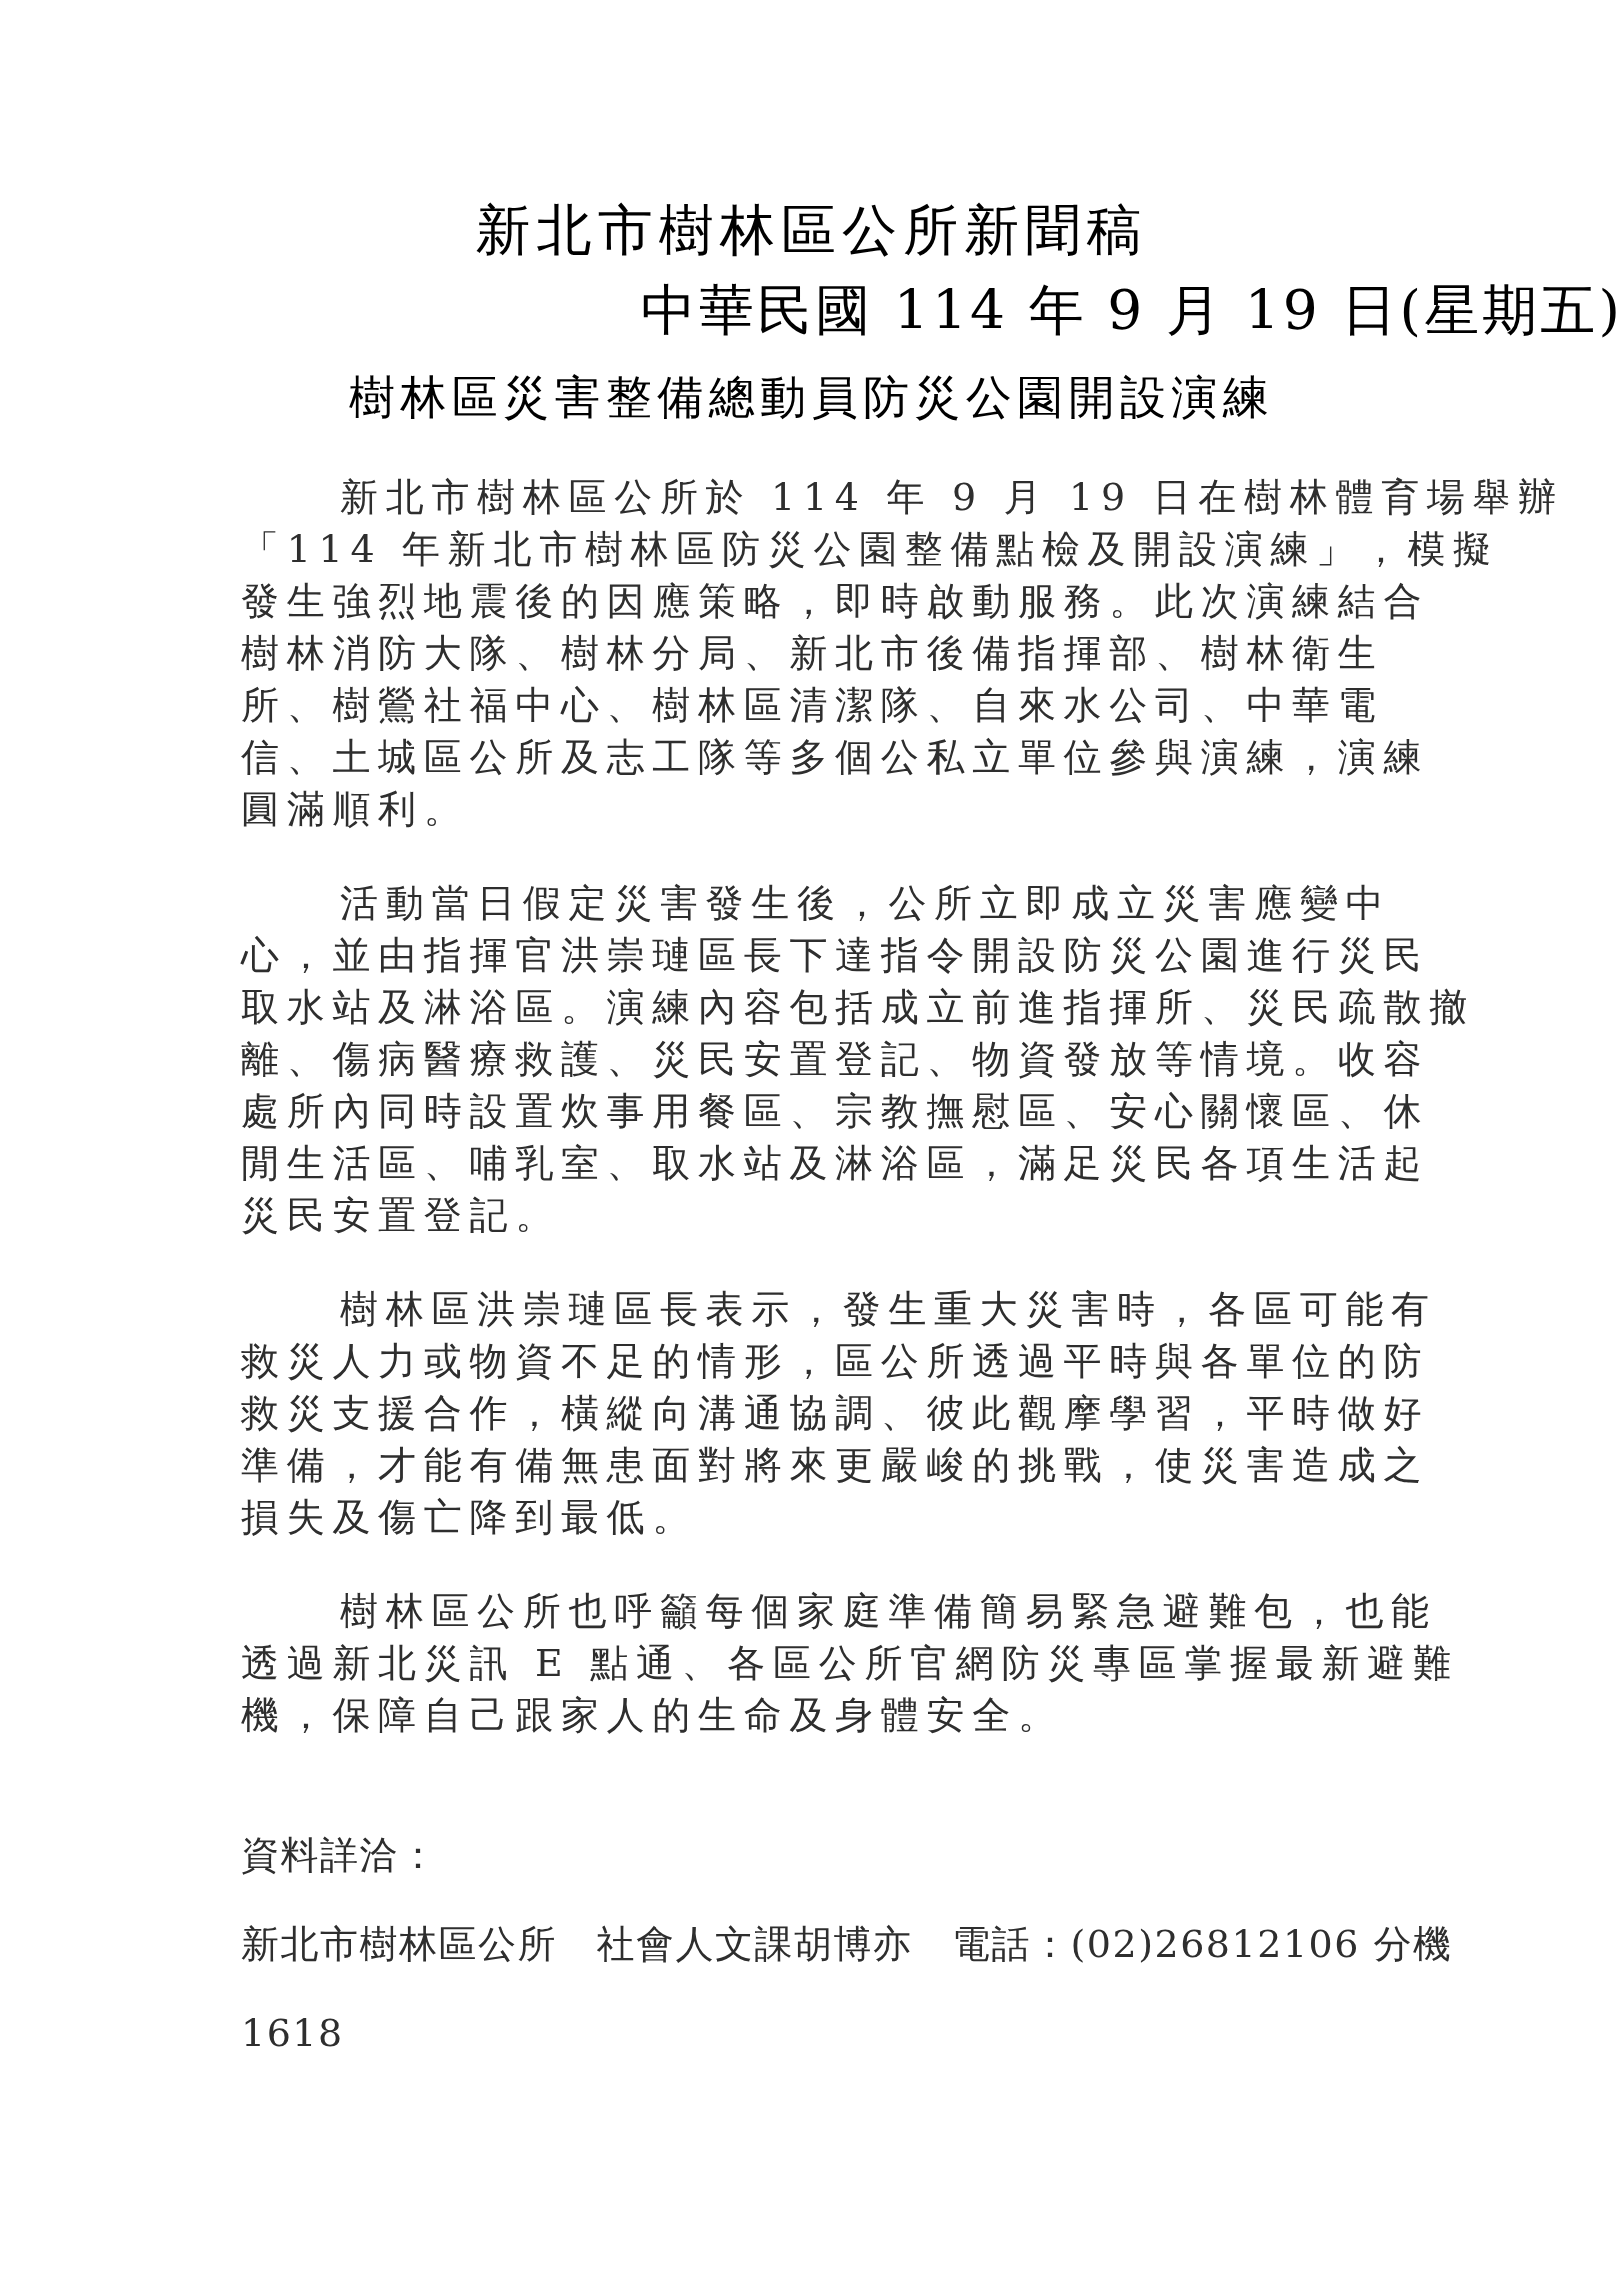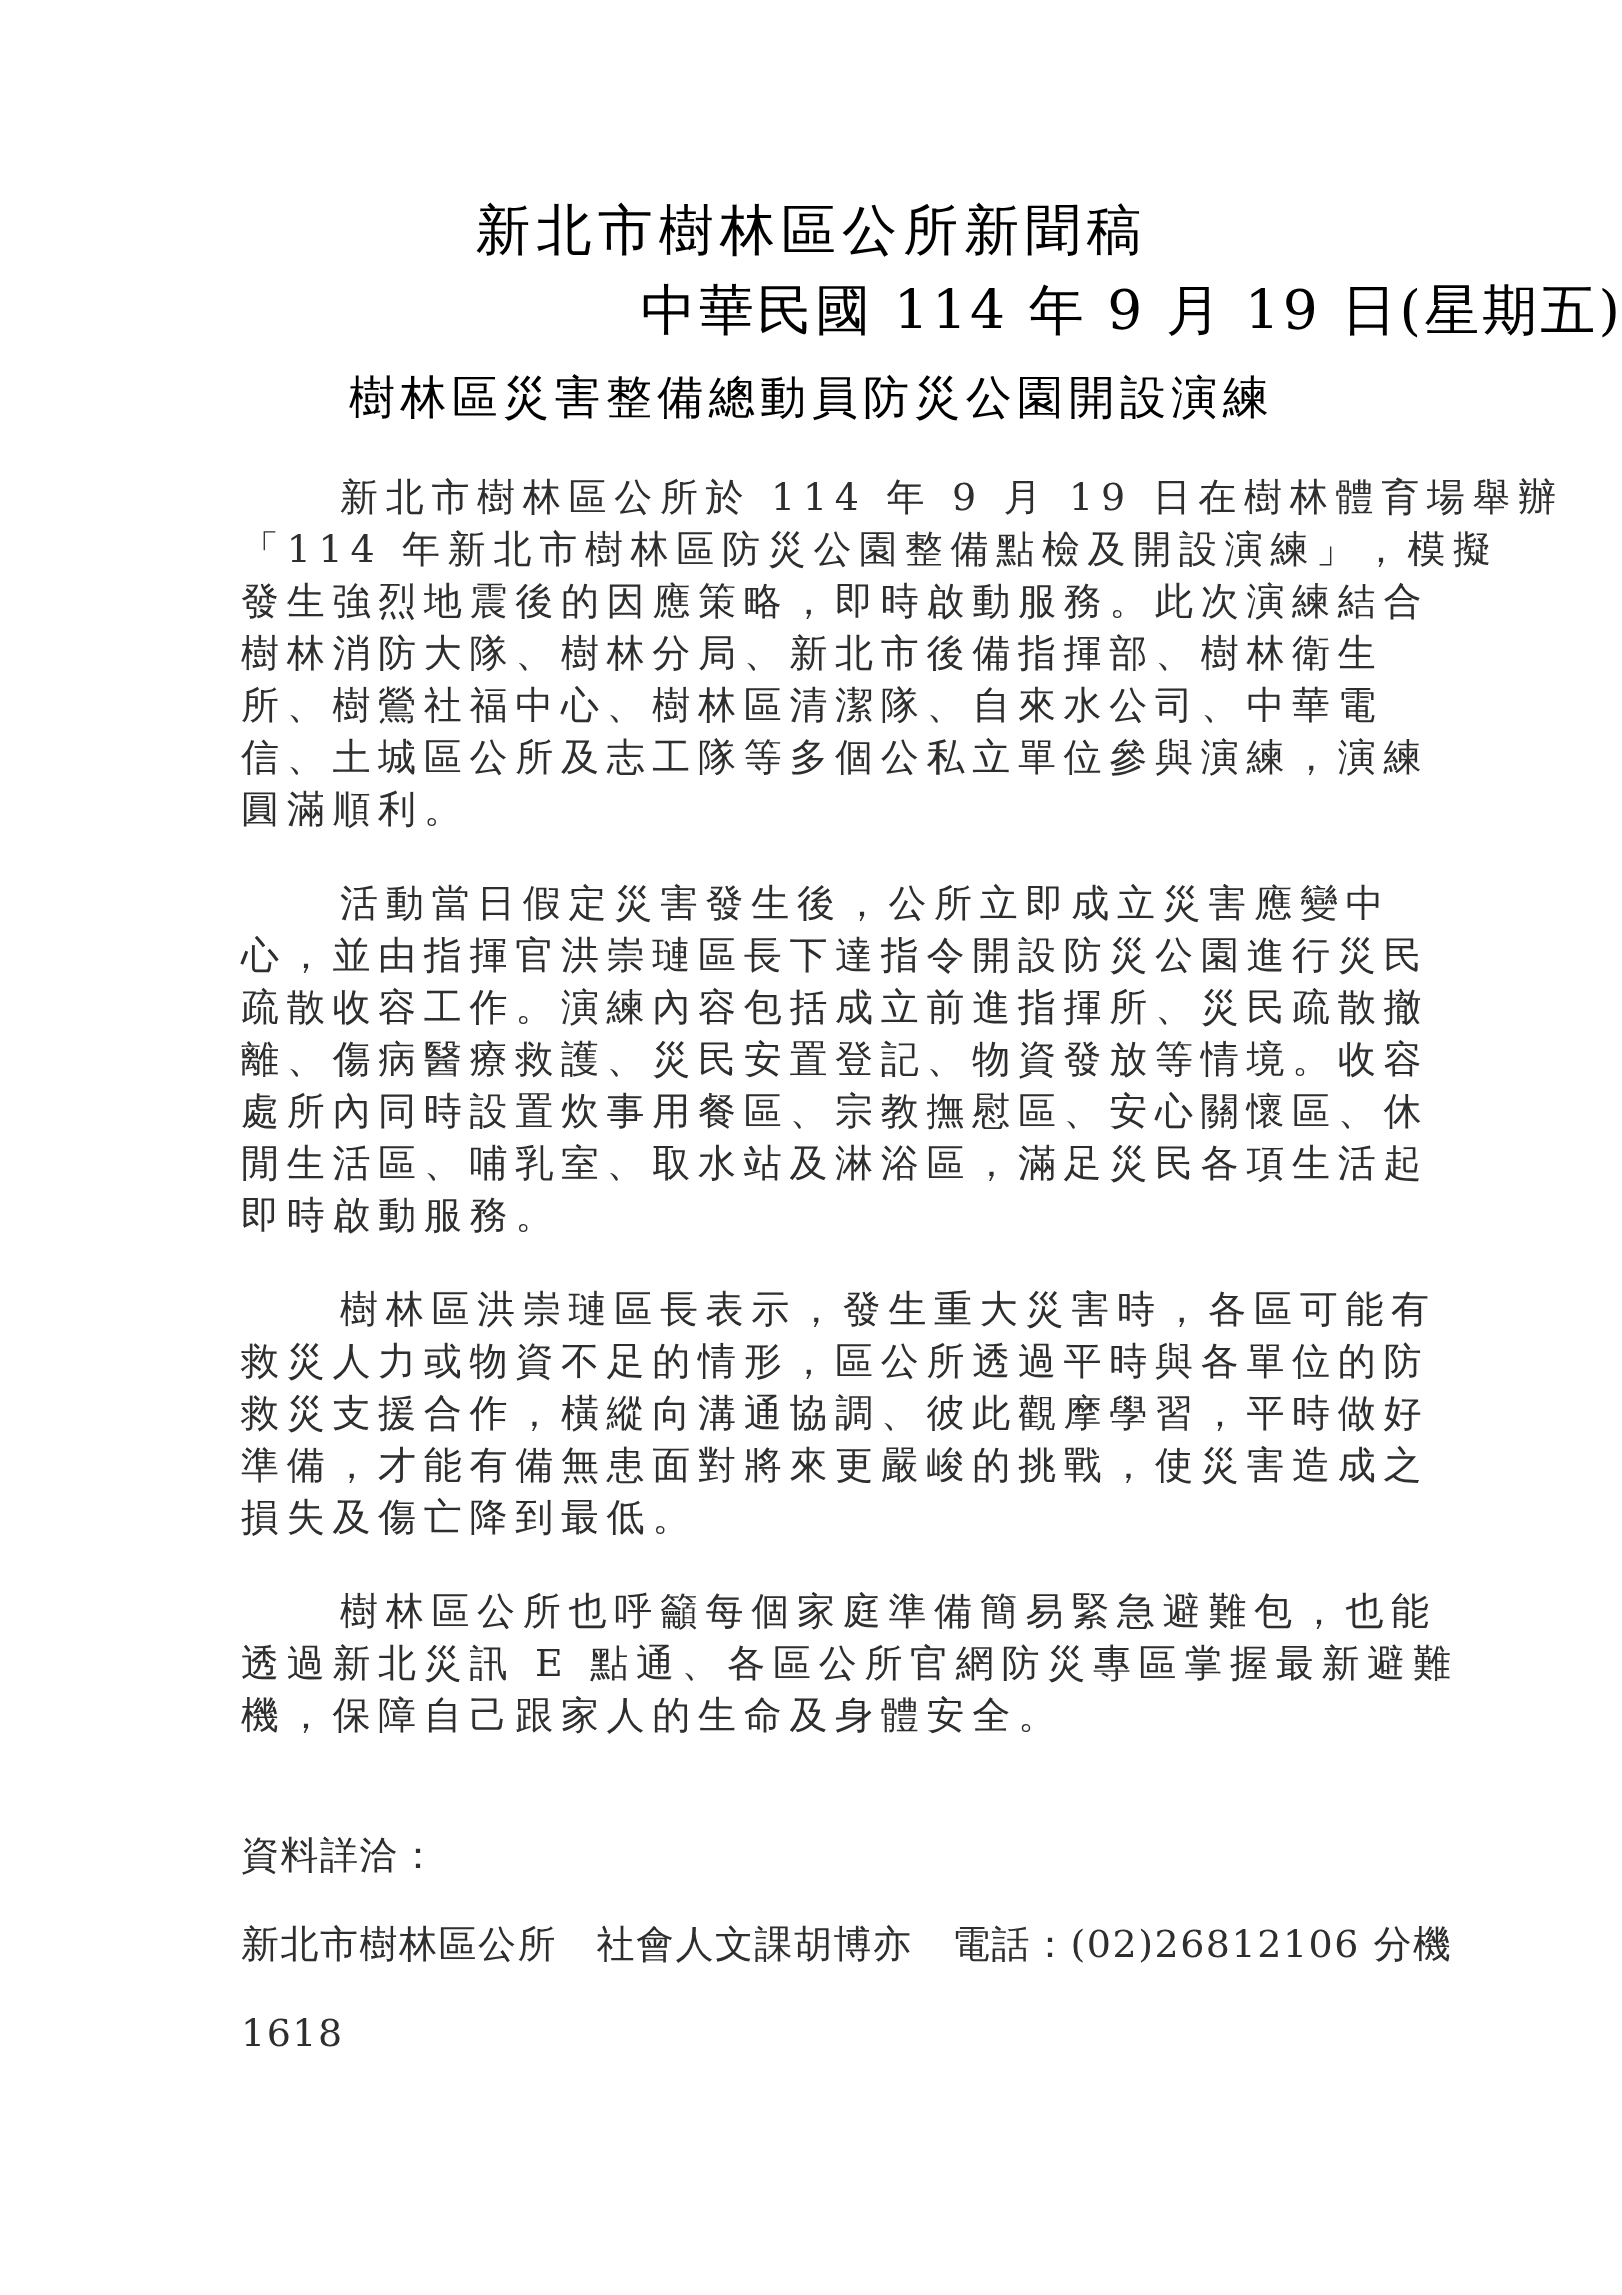--- a/index.html
+++ b/index.html
@@ -91,25 +91,25 @@
         <div class="line">「114 年新北市樹林區防災公園整備點檢及開設演練」，模擬</div>
         <div class="line">發生強烈地震後的因應策略，即時啟動服務。此次演練結合</div>
         <div class="line">樹林消防大隊、樹林分局、新北市後備指揮部、樹林衛生</div>
         <div class="line">所、樹鶯社福中心、樹林區清潔隊、自來水公司、中華電</div>
         <div class="line">信、土城區公所及志工隊等多個公私立單位參與演練，演練</div>
         <div class="line last">圓滿順利。</div>
       </div>
     <div class="para">
         <div class="line first">活動當日假定災害發生後，公所立即成立災害應變中</div>
         <div class="line">心，並由指揮官洪崇璉區長下達指令開設防災公園進行災民</div>
-        <div class="line">疏散收容工作。演練內容包括成立前進指揮所、災民疏散撤</div>
+        <div class="line">取水站及淋浴區。演練內容包括成立前進指揮所、災民疏散撤</div>
         <div class="line">離、傷病醫療救護、災民安置登記、物資發放等情境。收容</div>
         <div class="line">處所內同時設置炊事用餐區、宗教撫慰區、安心關懷區、休</div>
         <div class="line">閒生活區、哺乳室、取水站及淋浴區，滿足災民各項生活起</div>
-        <div class="line last">即時啟動服務。</div>
+        <div class="line last">災民安置登記。</div>
       </div>
     <div class="para">
         <div class="line first">樹林區洪崇璉區長表示，發生重大災害時，各區可能有</div>
         <div class="line">救災人力或物資不足的情形，區公所透過平時與各單位的防</div>
         <div class="line">救災支援合作，橫縱向溝通協調、彼此觀摩學習，平時做好</div>
         <div class="line">準備，才能有備無患面對將來更嚴峻的挑戰，使災害造成之</div>
         <div class="line last">損失及傷亡降到最低。</div>
       </div>
     <div class="para">
         <div class="line first">樹林區公所也呼籲每個家庭準備簡易緊急避難包，也能</div>

